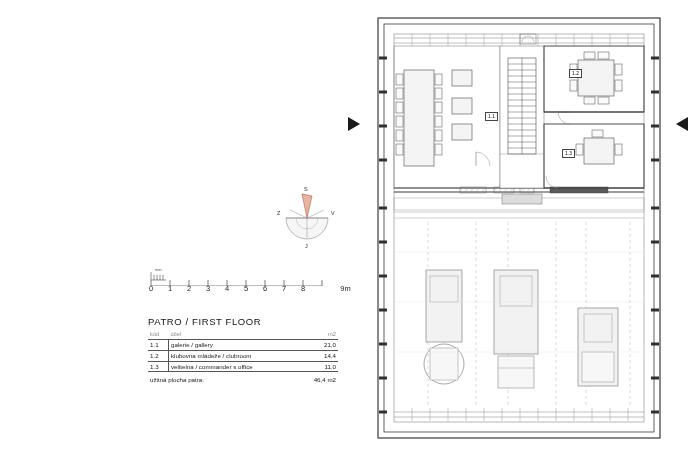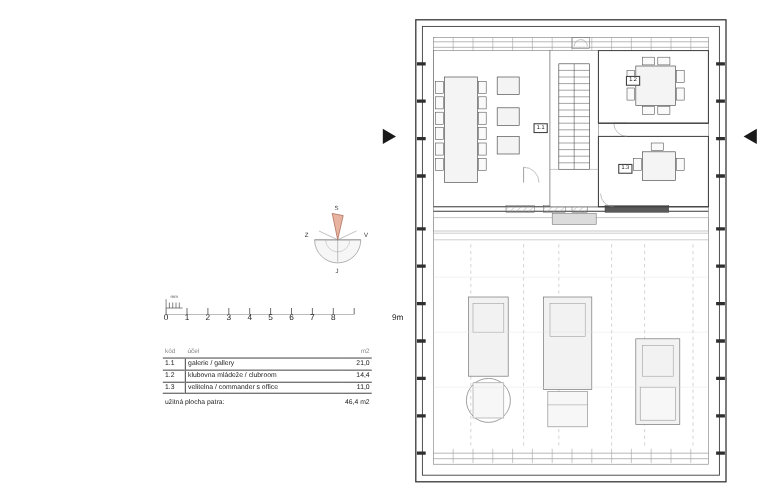--- a/index.html
+++ b/index.html
@@ -406,25 +406,26 @@
     <div class="labels">
       <span style="left:3px;">0</span>
       <span style="left:22px;">1</span>
       <span style="left:41px;">2</span>
       <span style="left:60px;">3</span>
       <span style="left:79px;">4</span>
       <span style="left:98px;">5</span>
       <span style="left:117px;">6</span>
       <span style="left:136px;">7</span>
       <span style="left:155px;">8</span>
-      <span style="left:192px;padding-left:43px;">9m</span>
+      <span style="left:176px;padding-left:43px;">9m</span>
     </div>
   </div>
 
   <div class="legend">
+    <div class="legend-title">PATRO / FIRST FLOOR</div>
     <table class="legend-table">
       <thead>
         <tr>
           <td class="num">kód</td>
           <td>účel</td>
           <td class="area">m2</td>
         </tr>
       </thead>
       <tbody>
         <tr>

